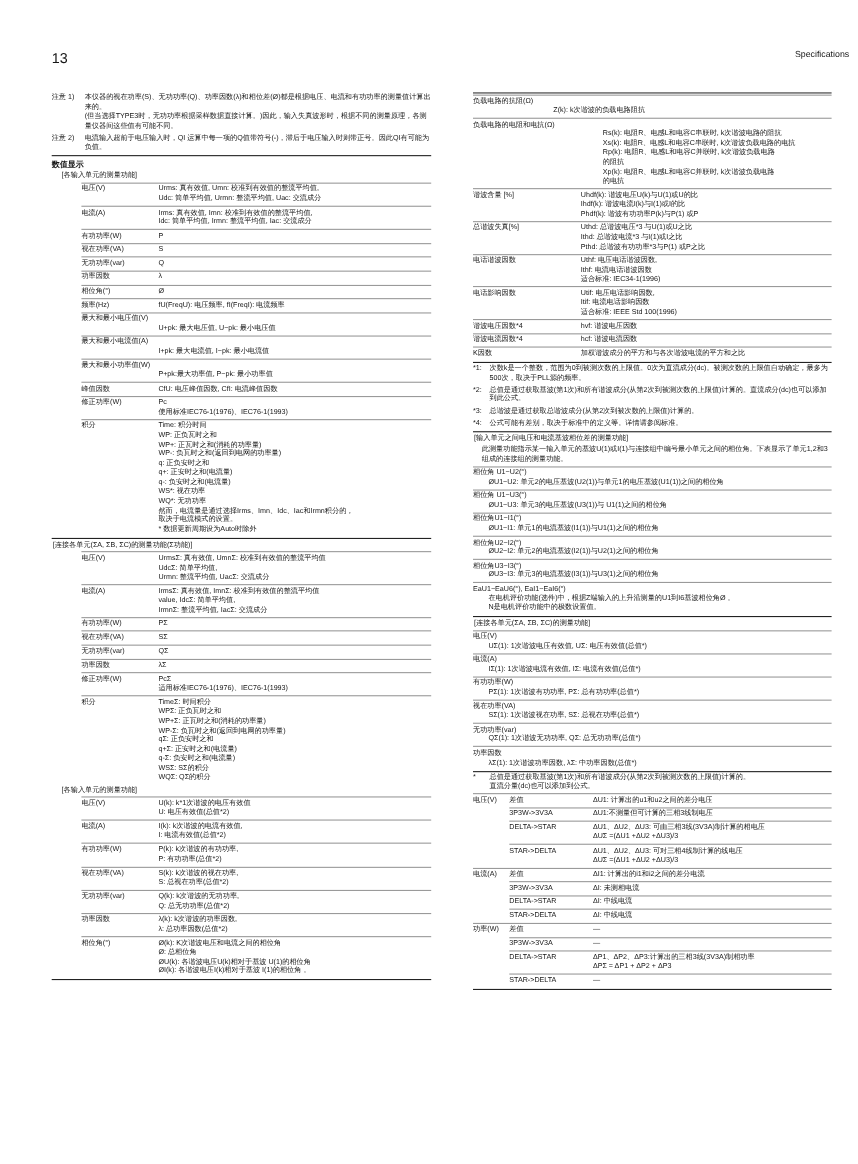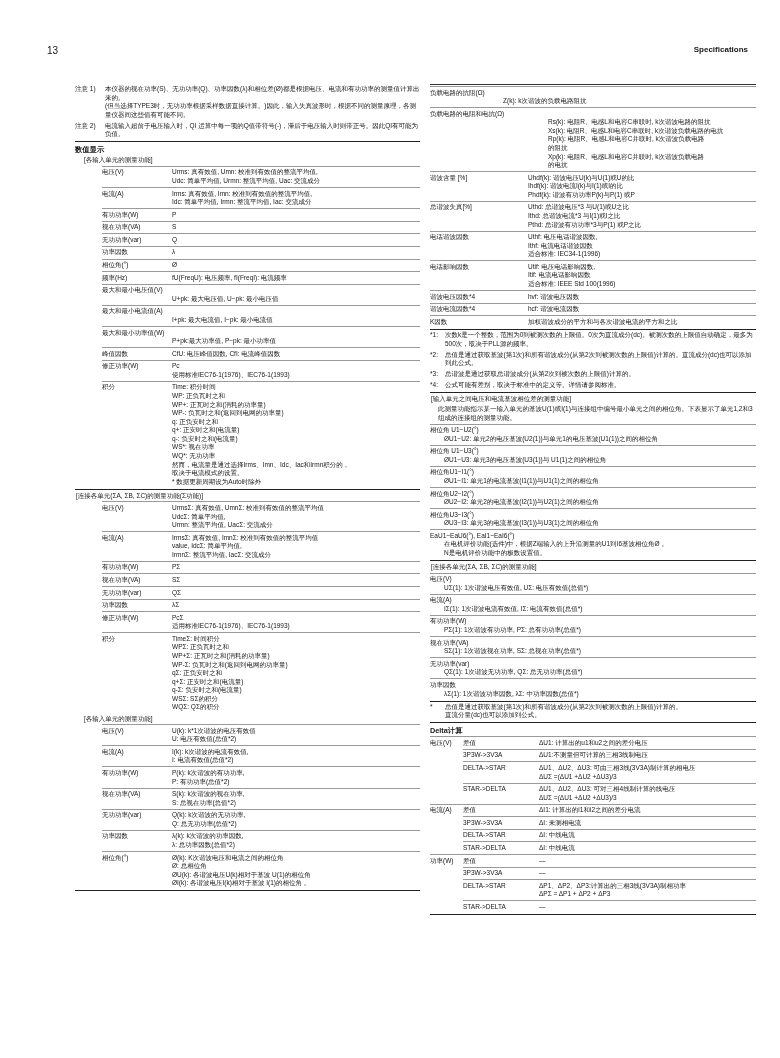--- a/index.html
+++ b/index.html
@@ -3,26 +3,26 @@
 <meta charset="utf-8">
 <style>
   * { margin:0; padding:0; box-sizing:border-box; }
   html,body { background:#e8e8e8; }
   .page {
     position:relative; width:780px; height:1058px; background:#ffffff;
     font-family:"Liberation Sans","DejaVu Sans",sans-serif;
     font-size:6.5px; line-height:1.32; color:#161616; overflow:hidden;
     margin:0 auto;
   }
-  .hdr-num  { position:absolute; left:47px; top:44px; font-size:10px; }
+  .hdr-num  { position:absolute; left:47px; top:44px; font-size:13px; }
   .hdr-title{ position:absolute; left:0; right:0; top:44px; text-align:center; font-size:9px; font-weight:bold; }
-  .hdr-right{ position:absolute; right:32px; top:45px; font-size:8px;font-weight:bold; }
+  .hdr-right{ position:absolute; right:8px; top:45px; font-size:8px; }
 
   .col { position:absolute; top:84px; }
-  #col-left  { left:47px;  width:345px;margin-left:28px; }
+  #col-left  { left:47px;  width:345px; }
   #col-right { left:430px; width:326px; border-top:1.5px solid #333; padding-top:1px; }
 
   .val, .nt, .dval, .p { white-space:pre-wrap; }
 
   
   .h  { font-weight:bold; font-size:7.3px; border-top:1.7px solid #222; padding:2.5px 0 1px 0; margin-top:1px; }
   .sh { padding:1px 0 1px 9px; }
   .sh2{ border-top:1.7px solid #222; padding:2px 0 1px 1px; margin-top:1px; }
   .p  { padding:1px 0 1px 8px; }
 
@@ -355,21 +355,20 @@
       <div class="phase">
         <div class="lbl">功率因数</div>
         <div class="val">λΣ(1): 1次谐波功率因数, λΣ: 中功率因数(总值*)</div>
       </div>
       <div class="end"></div>
       <div class="note small">
         <span class="nl">*</span>
         <span class="nt">总值是通过获取基波(第1次)和所有谐波成分(从第2次到被测次数的上限值)计算的。
 直流分量(dc)也可以添加到公式。</span>
       </div>
-      <div class="h">Delta计算</div>
       <div class="dgroup">
         <div class="dglabel">电压(V)</div>
         <div class="dgrows">
           <div class="drow">
             <span class="dsub">差值</span>
             <span class="dval">ΔU1: 计算出的u1和u2之间的差分电压</span>
           </div>
           <div class="drow">
             <span class="dsub">3P3W-&gt;3V3A</span>
             <span class="dval">ΔU1:不测量但可计算的三相3线制电压</span>

